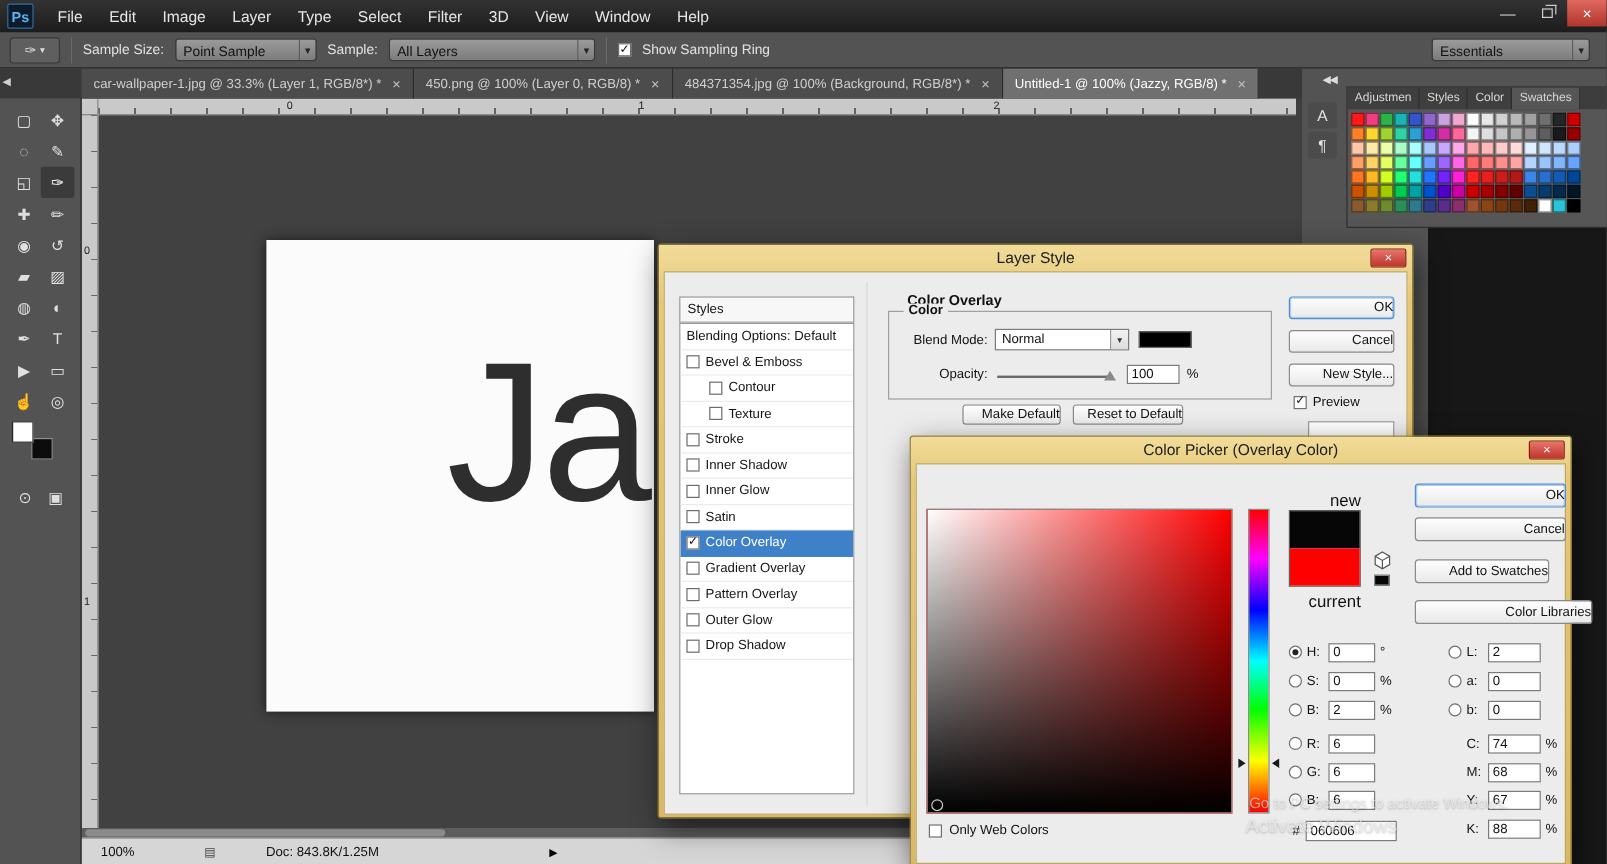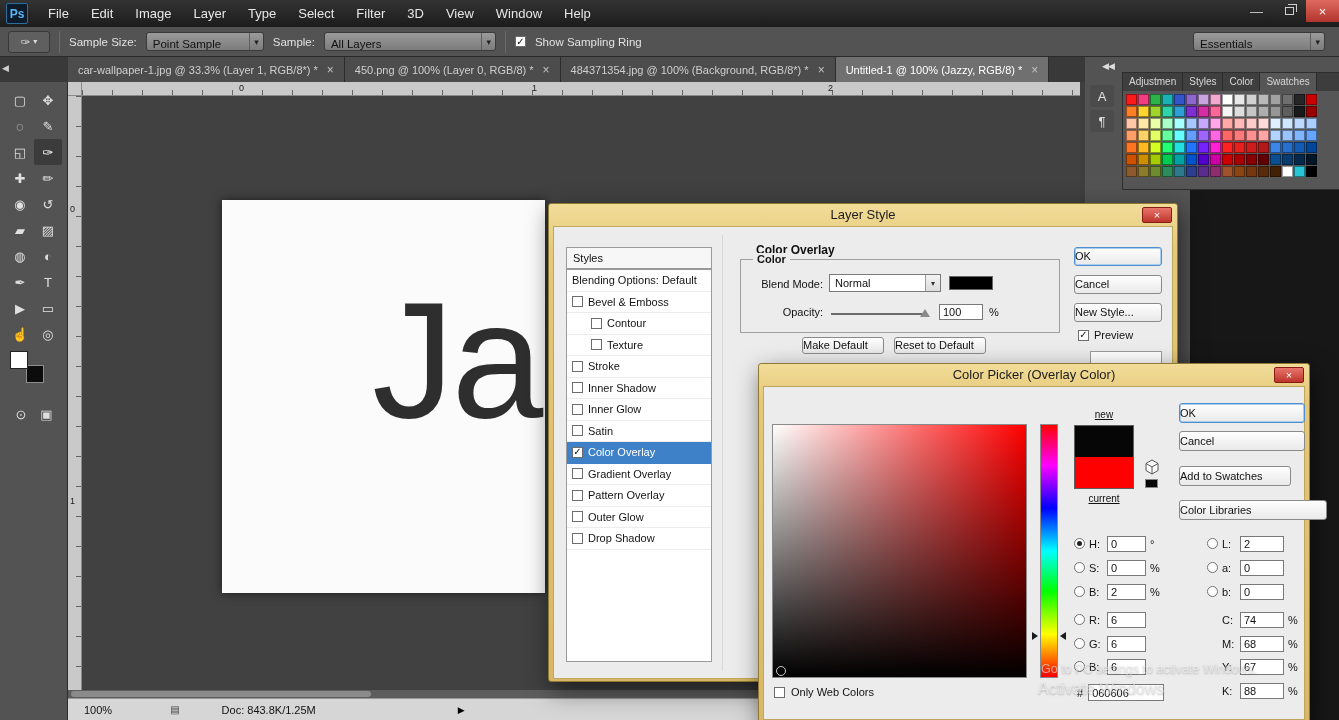--- a/index.html
+++ b/index.html
@@ -113,21 +113,21 @@
   
   .dialog { position:absolute; background:linear-gradient(180deg,#f1dc99 0%,#e6c878 10%,#d9b766 100%);
             border:1px solid #8f7a33; border-radius:3px; box-shadow:3px 8px 24px rgba(0,0,0,.55); }
   .dialog-title { position:absolute; left:0; top:0; width:100%; height:22px; text-align:center;
                   line-height:22px; font-size:13px; color:#1c1c1c; }
   .dlg-close { position:absolute; top:3px; right:5px; width:30px; height:16px;
                background:linear-gradient(#e8756b,#bd352b); border:1px solid #851d16; border-radius:2px;
                color:#fff; font-size:11px; text-align:center; line-height:14px; }
   .dlg-content { position:absolute; left:4px; top:22px; background:#ececec; border:1px solid #bfa75a; }
   .btn { position:absolute; background:linear-gradient(#fefefe,#e9e9e9); border:1px solid #8a8a8a;
-         border-radius:3px; font-size:11px; color:#111; text-align:left; }
+         border-radius:3px; font-size:11px; color:#111; text-align:right; }
   .btn.focused { border-color:#4f8fd0; box-shadow:inset 0 0 0 1px #a9cdef; }
   .field { background:#fff; border:1px solid #7a7a7a; font-size:11px; color:#111; padding:0 3px;
            font-family:"Liberation Sans", sans-serif; }
   .radio { width:11px; height:11px; border-radius:50%; background:#fff; border:1px solid #707070;
            display:inline-block; position:relative; flex:none; }
   .radio.checked::after { content:''; position:absolute; inset:2px; background:#222; border-radius:50%; }
   .radio.hidden-ph { visibility:hidden; }
 
   
   #layer-style { left:548px; top:203px; width:630px; height:479px; z-index:20; }
@@ -167,21 +167,21 @@
                          linear-gradient(to right, #fff, rgba(255,255,255,0)), #ff0000; }
   .cp-marker { position:absolute; left:3px; top:241px; width:10px; height:10px; border:1px solid #c9c9c9;
                border-radius:50%; }
   .cp-hue { position:absolute; left:276px; top:37px; width:18px; height:254px; border:1px solid #8a8a8a;
             background:linear-gradient(to bottom,#ff0000 0%,#ff00ff 16%,#0000ff 33%,#00ffff 50%,
                        #00ff00 66%,#ffff00 83%,#ff0000 100%); }
   .hue-mark-l { position:absolute; left:-8px; top:245px; width:0; height:0; border-top:4px solid transparent;
                 border-bottom:4px solid transparent; border-left:6px solid #1a1a1a; }
   .hue-mark-r { position:absolute; left:296px; top:245px; width:0; height:0; border-top:4px solid transparent;
                 border-bottom:4px solid transparent; border-right:6px solid #1a1a1a; }
-  .cp-swatch-label { position:absolute; width:60px; text-align:center; font-size:10px; color:#111;text-decoration:underline; }
+  .cp-swatch-label { position:absolute; width:60px; text-align:right; font-size:14px; color:#111; }
   .cp-swatches { position:absolute; left:310px; top:38px; width:60px; height:64px; border:1px solid #5e5e5e; }
   .cp-sw-half { width:100%; height:50%; }
   .cp-cube { position:absolute; left:380px; top:72px; }
   .cp-cube-chip { position:absolute; left:381px; top:92px; width:13px; height:9px; border:1px solid #888; }
   .cp-row { position:absolute; display:flex; align-items:center; gap:4px; height:17px; font-size:11px; color:#111; }
   .cp-row .lbl { width:14px; }
   .cp-hex-row { position:absolute; left:313px; top:297px; display:flex; align-items:center; gap:5px;
                 font-size:11px; color:#111; }
   .cp-webcolors { position:absolute; left:10px; top:299px; display:flex; align-items:center; gap:6px;
                   font-size:11px; color:#111; }

